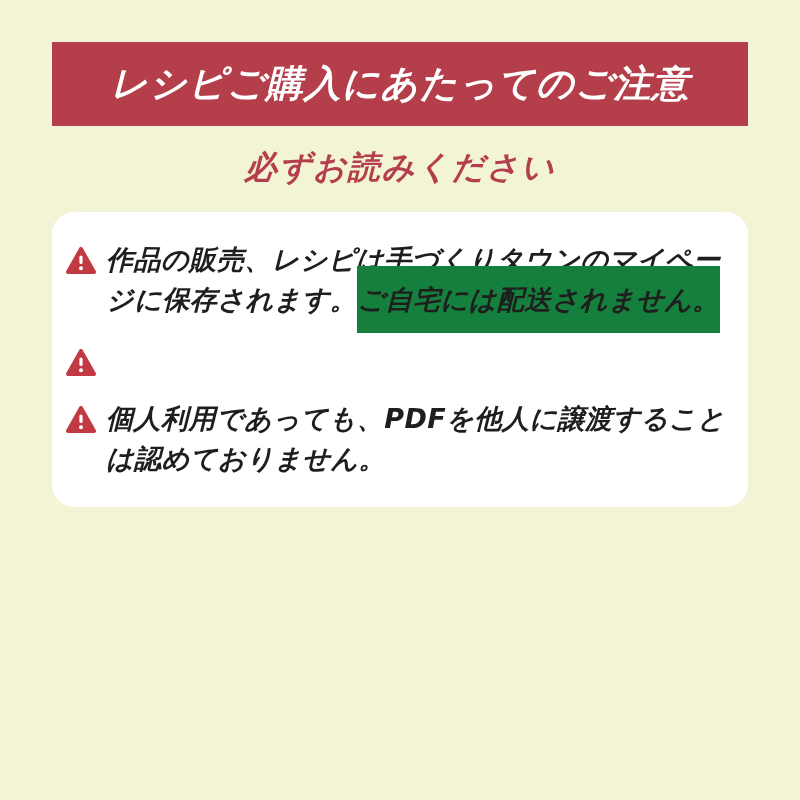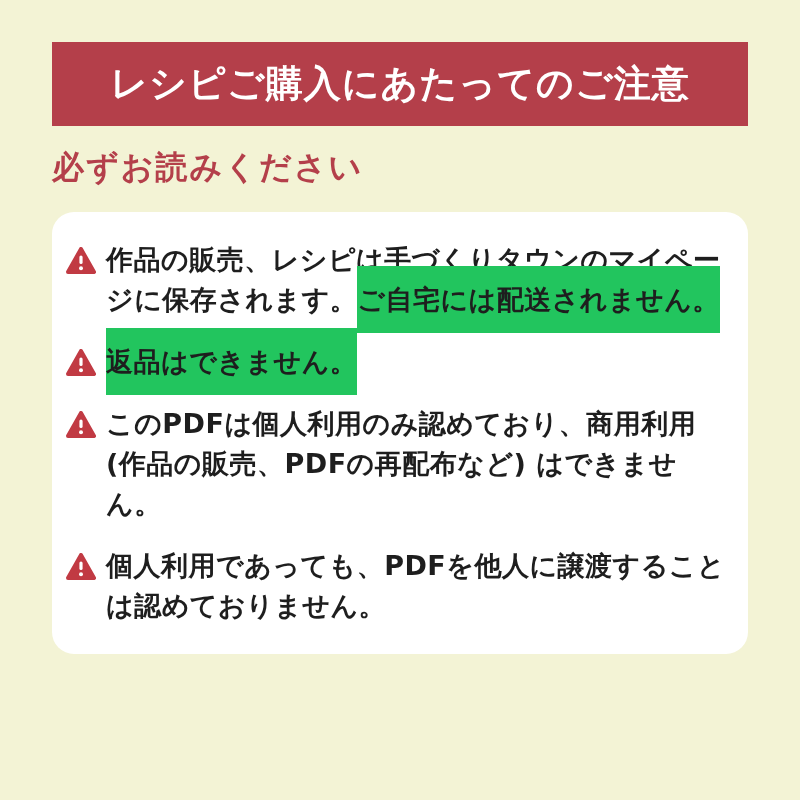--- a/index.html
+++ b/index.html
@@ -11,36 +11,38 @@
     height: 800px;
     background: #f3f3d5;
     font-family: "DejaVu Sans", "Liberation Sans", sans-serif;
     font-weight: 700;
   }
   .page {
     box-sizing: border-box;
     width: 800px;
     height: 800px;
     padding: 42px 52px 0 52px;
+    font-style: italic;
   }
   .banner {
     background: #b43f4a;
     height: 84px;
     display: flex;
     align-items: center;
     justify-content: center;
   }
   .banner-title {
     margin: 0;
     color: #ffffff;
     font-size: 37px;
     letter-spacing: 1px;
     white-space: nowrap;
   }
   .subtitle {
+    text-align: center;
     color: #b43f4a;
     font-size: 32px;
     letter-spacing: 2px;
     margin: 20px 0 22px 0;
   }
   .card {
     background: #ffffff;
     border-radius: 22px;
     padding: 28px 18px 28px 14px;
     display: flex;
@@ -58,21 +60,21 @@
     margin: 7px 10px 0 0;
   }
   .item-text {
     margin: 0;
     font-size: 27px;
     line-height: 40px;
     color: #1e1e1e;
     letter-spacing: 0.5px;
   }
   .hl {
-    background: #22c55e;
+    background: #15803d;
     padding: 18px 0;
     margin-top: 37px;
   }
   .hl:empty {
     display: none;
   }
 </style>
 </head>
 <body>
 
@@ -96,31 +98,22 @@
     </div>
 
 
 
     <div class="item">
       <svg class="warn-icon" viewBox="0 0 30 28" aria-hidden="true">
         <path d="M15 2 L28 25 H2 Z" fill="#c13a43" stroke="#c13a43" stroke-width="4" stroke-linejoin="round"></path>
         <rect x="13.4" y="8.5" width="3.2" height="8.5" rx="1.6" fill="#ffffff"></rect>
         <circle cx="15" cy="21.3" r="2" fill="#ffffff"></circle>
       </svg>
-      <p class="item-text"><span></span><span class="hl">返品はできません。</span><span></span></p>
     </div>
 
-    <div class="item">
-      <svg class="warn-icon" viewBox="0 0 30 28" aria-hidden="true">
-        <path d="M15 2 L28 25 H2 Z" fill="#c13a43" stroke="#c13a43" stroke-width="4" stroke-linejoin="round"></path>
-        <rect x="13.4" y="8.5" width="3.2" height="8.5" rx="1.6" fill="#ffffff"></rect>
-        <circle cx="15" cy="21.3" r="2" fill="#ffffff"></circle>
-      </svg>
-      <p class="item-text"><span>このPDFは個人利用のみ認めており、商用利用(作品の販売、PDFの再配布など) はできません。</span><span></span></p>
-    </div>
 
     <div class="item">
       <svg class="warn-icon" viewBox="0 0 30 28" aria-hidden="true">
         <path d="M15 2 L28 25 H2 Z" fill="#c13a43" stroke="#c13a43" stroke-width="4" stroke-linejoin="round"></path>
         <rect x="13.4" y="8.5" width="3.2" height="8.5" rx="1.6" fill="#ffffff"></rect>
         <circle cx="15" cy="21.3" r="2" fill="#ffffff"></circle>
       </svg>
       <p class="item-text"><span>個人利用であっても、PDFを他人に譲渡することは認めておりません。</span><span></span></p>
     </div>
 

